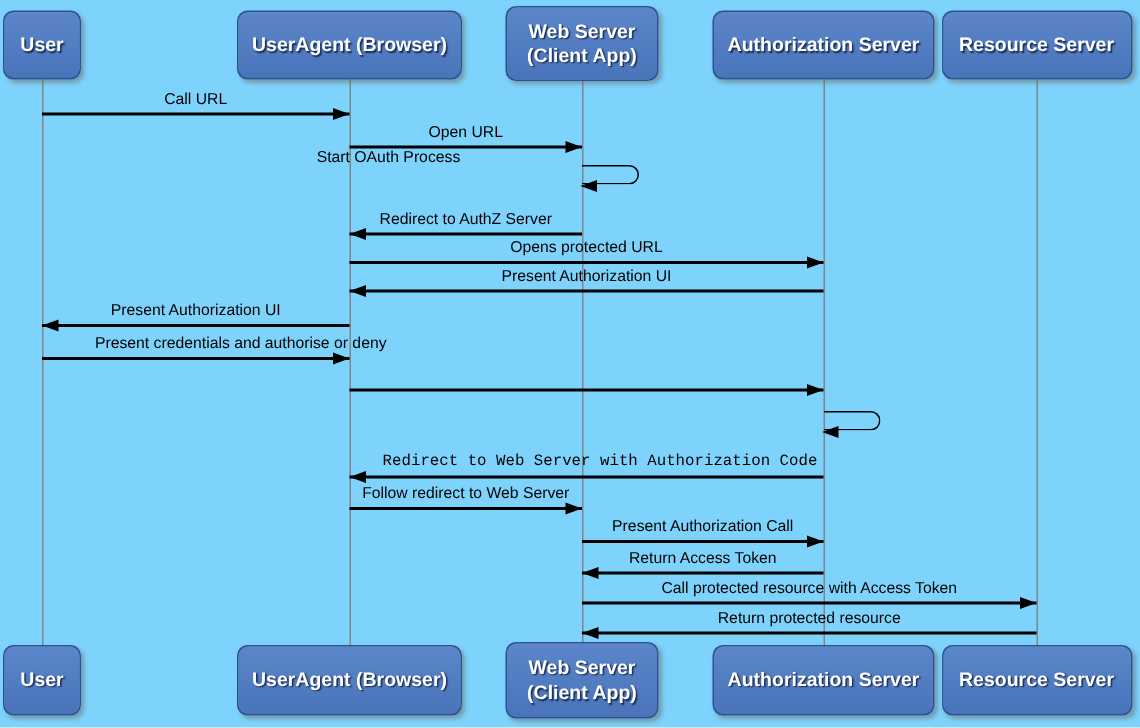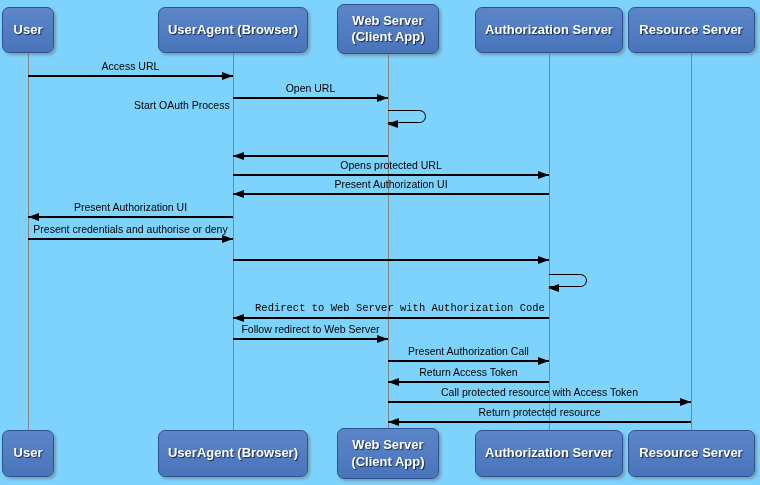--- a/index.html
+++ b/index.html
@@ -18,21 +18,21 @@
     text-shadow:1px 1px 1px rgba(10,25,60,0.85);
     box-sizing:border-box;
   }
   .lifeline{position:absolute;width:1px;background:#848484;}
   .msg-line{position:absolute;height:1.5px;background:#000000;}
   .msg-label{
     position:absolute;font-size:10.5px;color:#000000;text-align:center;
     white-space:nowrap;height:13px;line-height:13px;
   }
   .self-label{
-    position:absolute;font-size:10.5px;color:#000000;text-align:left;
+    position:absolute;font-size:10.5px;color:#000000;text-align:center;
     white-space:nowrap;height:13px;line-height:13px;
   }
   .arrow-right{
     position:absolute;width:0;height:0;
     border-top:4.5px solid transparent;border-bottom:4.5px solid transparent;
     border-left:11px solid #000000;
   }
   .arrow-left{
     position:absolute;width:0;height:0;
     border-top:4.5px solid transparent;border-bottom:4.5px solid transparent;
@@ -58,42 +58,43 @@
     <div class="actor-box" style="left: 158px; top: 430px; width: 150px; height: 47px;">UserAgent (Browser)</div>
     <div class="actor-box" style="left: 337px; top: 4px; width: 102px; height: 50px;">Web Server
 (Client App)</div>
     <div class="actor-box" style="left: 337px; top: 428px; width: 102px; height: 51px;">Web Server
 (Client App)</div>
     <div class="actor-box" style="left: 475px; top: 7px; width: 148px; height: 46px;">Authorization Server</div>
     <div class="actor-box" style="left: 475px; top: 430px; width: 148px; height: 47px;">Authorization Server</div>
     <div class="actor-box" style="left: 627.5px; top: 7px; width: 127px; height: 46px;">Resource Server</div>
     <div class="actor-box" style="left: 627.5px; top: 430px; width: 127px; height: 47px;">Resource Server</div>
     <div class="msg-line" style="left: 28px; top: 75px; width: 205px;"></div>
-    <div class="msg-label" style="left: 28px; top: 60px; width: 205px;">Access URL</div>
+    <div class="msg-label" style="left: 28px; top: 60px; width: 205px;">Call URL</div>
     <div class="arrow-right" style="left: 222px; top: 71.5px;"></div>
     <div class="msg-line" style="left: 233px; top: 97px; width: 155px;"></div>
     <div class="msg-label" style="left: 233px; top: 82px; width: 155px;">Open URL</div>
     <div class="arrow-right" style="left: 377px; top: 93.5px;"></div>
     <div class="self-label" style="left: 134px; top: 99px; width: 250px;">Start OAuth Process</div>
     <div class="self-loop" style="left: 388px; top: 110px; width: 38px; height: 13px;">
       <div class="arrow-left" style="left: -1px; bottom: -5.5px;"></div>
     </div>
     <div class="msg-line" style="left: 233px; top: 155px; width: 155px;"></div>
+    <div class="msg-label" style="left: 233px; top: 140px; width: 155px;">Redirect to AuthZ Server</div>
     <div class="arrow-left" style="left: 233px; top: 151.5px;"></div>
     <div class="msg-line" style="left: 233px; top: 174px; width: 316px;"></div>
     <div class="msg-label" style="left: 233px; top: 159px; width: 316px;">Opens protected URL</div>
     <div class="arrow-right" style="left: 538px; top: 170.5px;"></div>
     <div class="msg-line" style="left: 233px; top: 193px; width: 316px;"></div>
     <div class="msg-label" style="left: 233px; top: 178px; width: 316px;">Present Authorization UI</div>
     <div class="arrow-left" style="left: 233px; top: 189.5px;"></div>
     <div class="msg-line" style="left: 28px; top: 216px; width: 205px;"></div>
     <div class="msg-label" style="left: 28px; top: 201px; width: 205px;">Present Authorization UI</div>
     <div class="arrow-left" style="left: 28px; top: 212.5px;"></div>
     <div class="msg-line" style="left: 28px; top: 238px; width: 205px;"></div>
-    <div class="msg-label" style="left: 28px; top: 223px; width: 205px;">Present credentials and authorise or deny</div>
+    <div class="msg-label" style="left: 28px; top: 223px; width: 205px; padding-left: 30px;">Present credentials and authorise or deny</div>
     <div class="arrow-right" style="left: 222px; top: 234.5px;"></div>
     <div class="msg-line" style="left: 233px; top: 259px; width: 316px;"></div>
     <div class="arrow-right" style="left: 538px; top: 255.5px;"></div>
     <div class="self-loop" style="left: 549px; top: 274px; width: 38px; height: 13px;">
       <div class="arrow-left" style="left: -1px; bottom: -5.5px;"></div>
     </div>
     <div class="msg-line" style="left: 233px; top: 317px; width: 316px;"></div>
     <div class="msg-label" style="left: 242px; top: 302px; width: 316px; font-family: Liberation Mono, monospace;">Redirect to Web Server with Authorization Code</div>
     <div class="arrow-left" style="left: 233px; top: 313.5px;"></div>
     <div class="msg-line" style="left: 233px; top: 338px; width: 155px;"></div>

